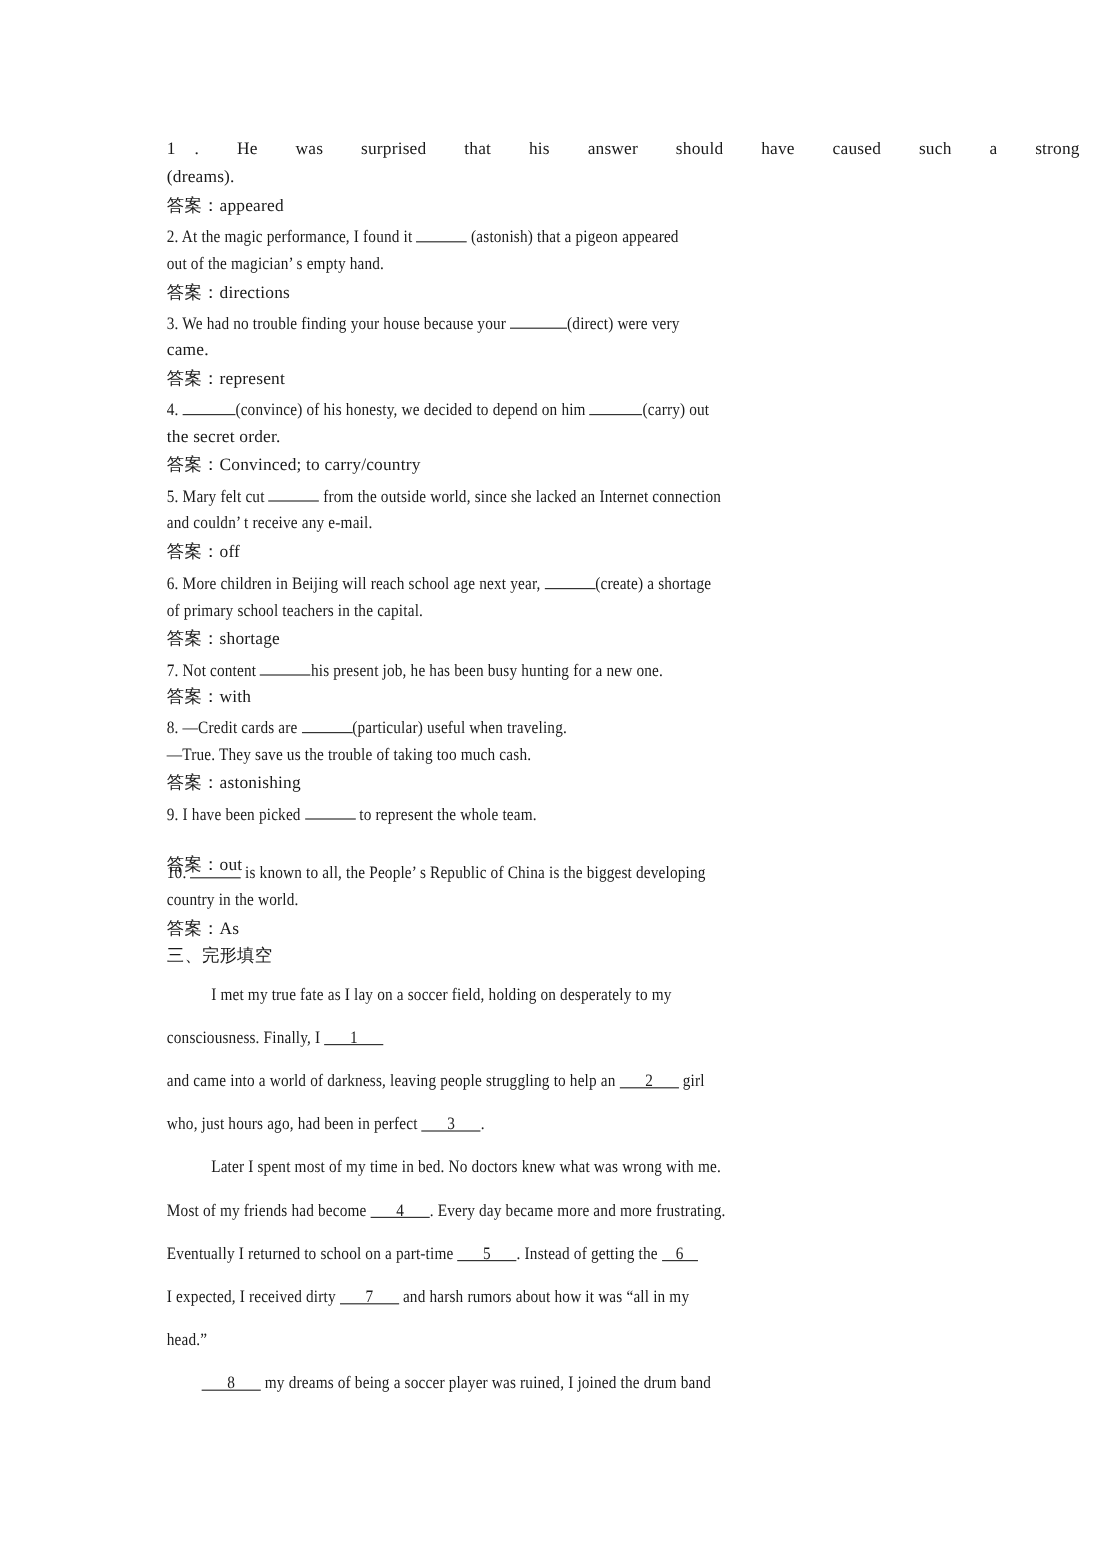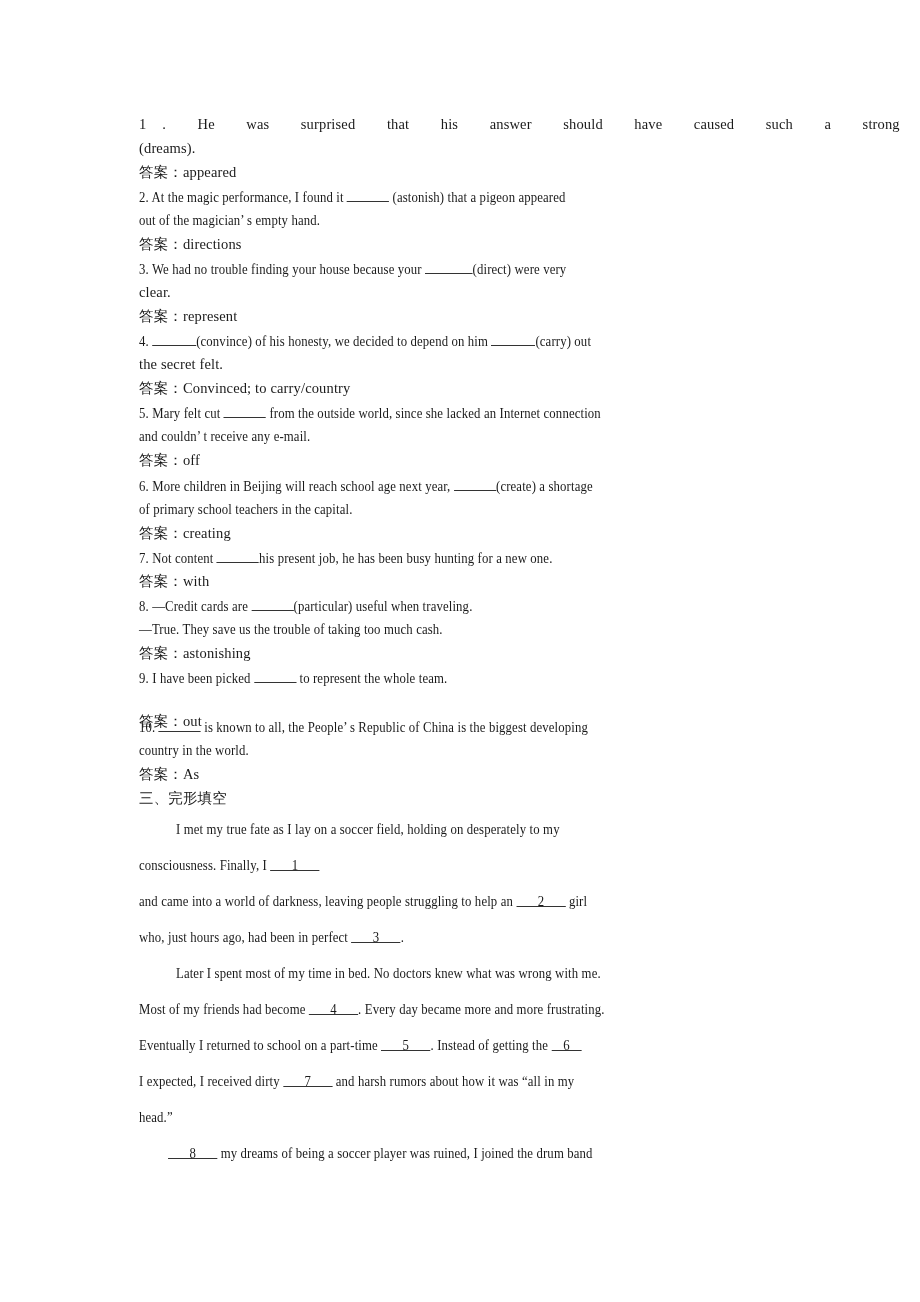--- a/index.html
+++ b/index.html
@@ -3,53 +3,53 @@
 <meta charset="utf-8">
 <style>
   html, body { margin: 0; padding: 0; background: #ffffff; }
   body { width: 920px; height: 1302px; position: relative; overflow: hidden;
          font-family: "Liberation Serif", "DejaVu Serif", serif; color: #1a1a1a; }
   .page { position: absolute; left: 139px; top: 0; width: 710px; }
   .line { position: absolute; left: 0; white-space: pre; font-size: 14.5px; line-height: 18px;
           letter-spacing: 0.15px; transform-origin: left center; }
   .line.narrow { transform: scaleX(0.88); }
   .blank { display: inline-block; border-bottom: 1px solid #333; height: 14px; vertical-align: baseline; text-align: center; }
-  .section { font-size: 14.5px; }
+  .section { font-size: 14.5px; font-family: Liberation Mono, monospace; }
   .indent { padding-left: 42px; }
   .indent2 { padding-left: 33px; }
   .justify { word-spacing: 12px; }
 </style>
 </head>
 <body>
 
 <div class="page">
 
   <div class="line justify" style="top:115px"><span>1 .</span>  <span>He  was  surprised  that  his  answer  should  have  caused  such  a  strong</span></div>
   <div class="line" style="top:139px"><span>(dreams).</span></div>
   <div class="line" style="top:163px"><span>答案：</span><span>appeared</span></div>
 
   <div class="line narrow" style="top:187px"><span>2.</span> <span>At the magic performance, I found it</span> <span class="blank" style="width:48px"></span> <span>(astonish) that a pigeon appeared</span></div>
   <div class="line narrow" style="top:211px"><span>out of the magician’ s empty hand.</span></div>
   <div class="line" style="top:235px"><span>答案：</span><span>directions</span></div>
 
   <div class="line narrow" style="top:259px"><span>3.</span> <span>We had no trouble finding your house because your</span> <span class="blank" style="width:54px"></span><span>(direct) were very</span></div>
-  <div class="line" style="top:283px"><span>clear.</span></div>
+  <div class="line" style="top:283px"><span>came.</span></div>
   <div class="line" style="top:307px"><span>答案：</span><span>represent</span></div>
 
   <div class="line narrow" style="top:331px"><span>4.</span> <span class="blank" style="width:50px"></span><span>(convince) of his honesty, we decided to depend on him</span> <span class="blank" style="width:50px"></span><span>(carry) out</span></div>
-  <div class="line" style="top:355px"><span>the secret felt.</span></div>
+  <div class="line" style="top:355px"><span>the secret order.</span></div>
   <div class="line" style="top:379px"><span>答案：</span><span>Convinced; to carry/country</span></div>
 
   <div class="line narrow" style="top:403px"><span>5.</span> <span>Mary felt cut</span> <span class="blank" style="width:48px"></span> <span>from the outside world, since she lacked an Internet connection</span></div>
   <div class="line narrow" style="top:427px"><span>and couldn’ t receive any e-mail.</span></div>
   <div class="line" style="top:451px"><span>答案：</span><span>off</span></div>
 
   <div class="line narrow" style="top:476px"><span>6.</span> <span>More children in Beijing will reach school age next year,</span> <span class="blank" style="width:48px"></span><span>(create) a shortage</span></div>
   <div class="line narrow" style="top:500px"><span>of primary school teachers in the capital.</span></div>
-  <div class="line" style="top:524px"><span>答案：</span><span>creating</span></div>
+  <div class="line" style="top:524px"><span>答案：</span><span>shortage</span></div>
 
   <div class="line narrow" style="top:548px"><span>7.</span> <span>Not content</span> <span class="blank" style="width:48px"></span><span>his present job, he has been busy hunting for a new one.</span></div>
   <div class="line" style="top:572px"><span>答案：</span><span>with</span></div>
 
   <div class="line narrow" style="top:596px"><span>8.</span> <span>—Credit cards are</span> <span class="blank" style="width:48px"></span><span>(particular) useful when traveling.</span></div>
   <div class="line narrow" style="top:620px"><span>—True. They save us the trouble of taking too much cash.</span></div>
   <div class="line" style="top:644px"><span>答案：</span><span>astonishing</span></div>
 
   <div class="line narrow" style="top:668px"><span>9.</span> <span>I have been picked</span> <span class="blank" style="width:48px"></span> <span>to represent the whole team.</span></div>
   <div class="line" style="top:712px"><span>答案：</span><span>out</span></div>

